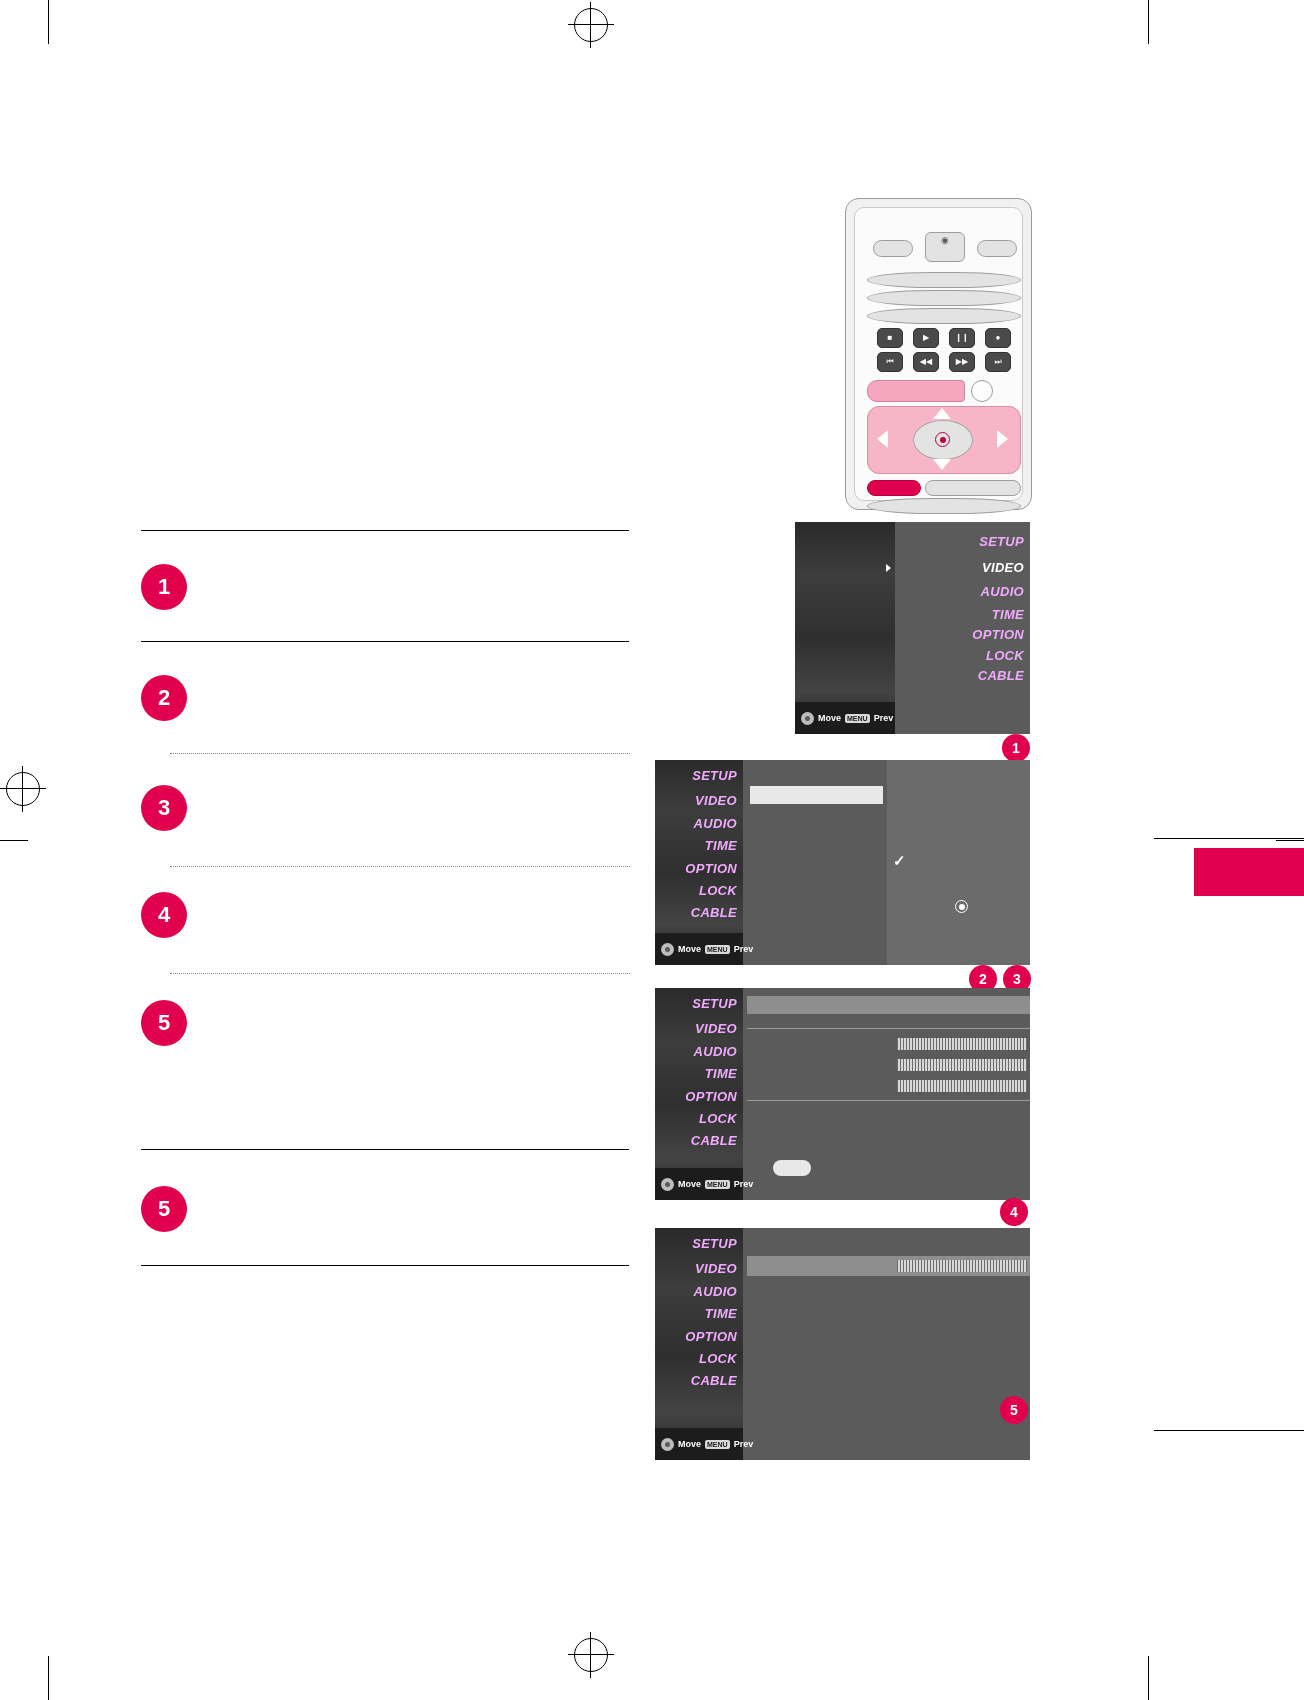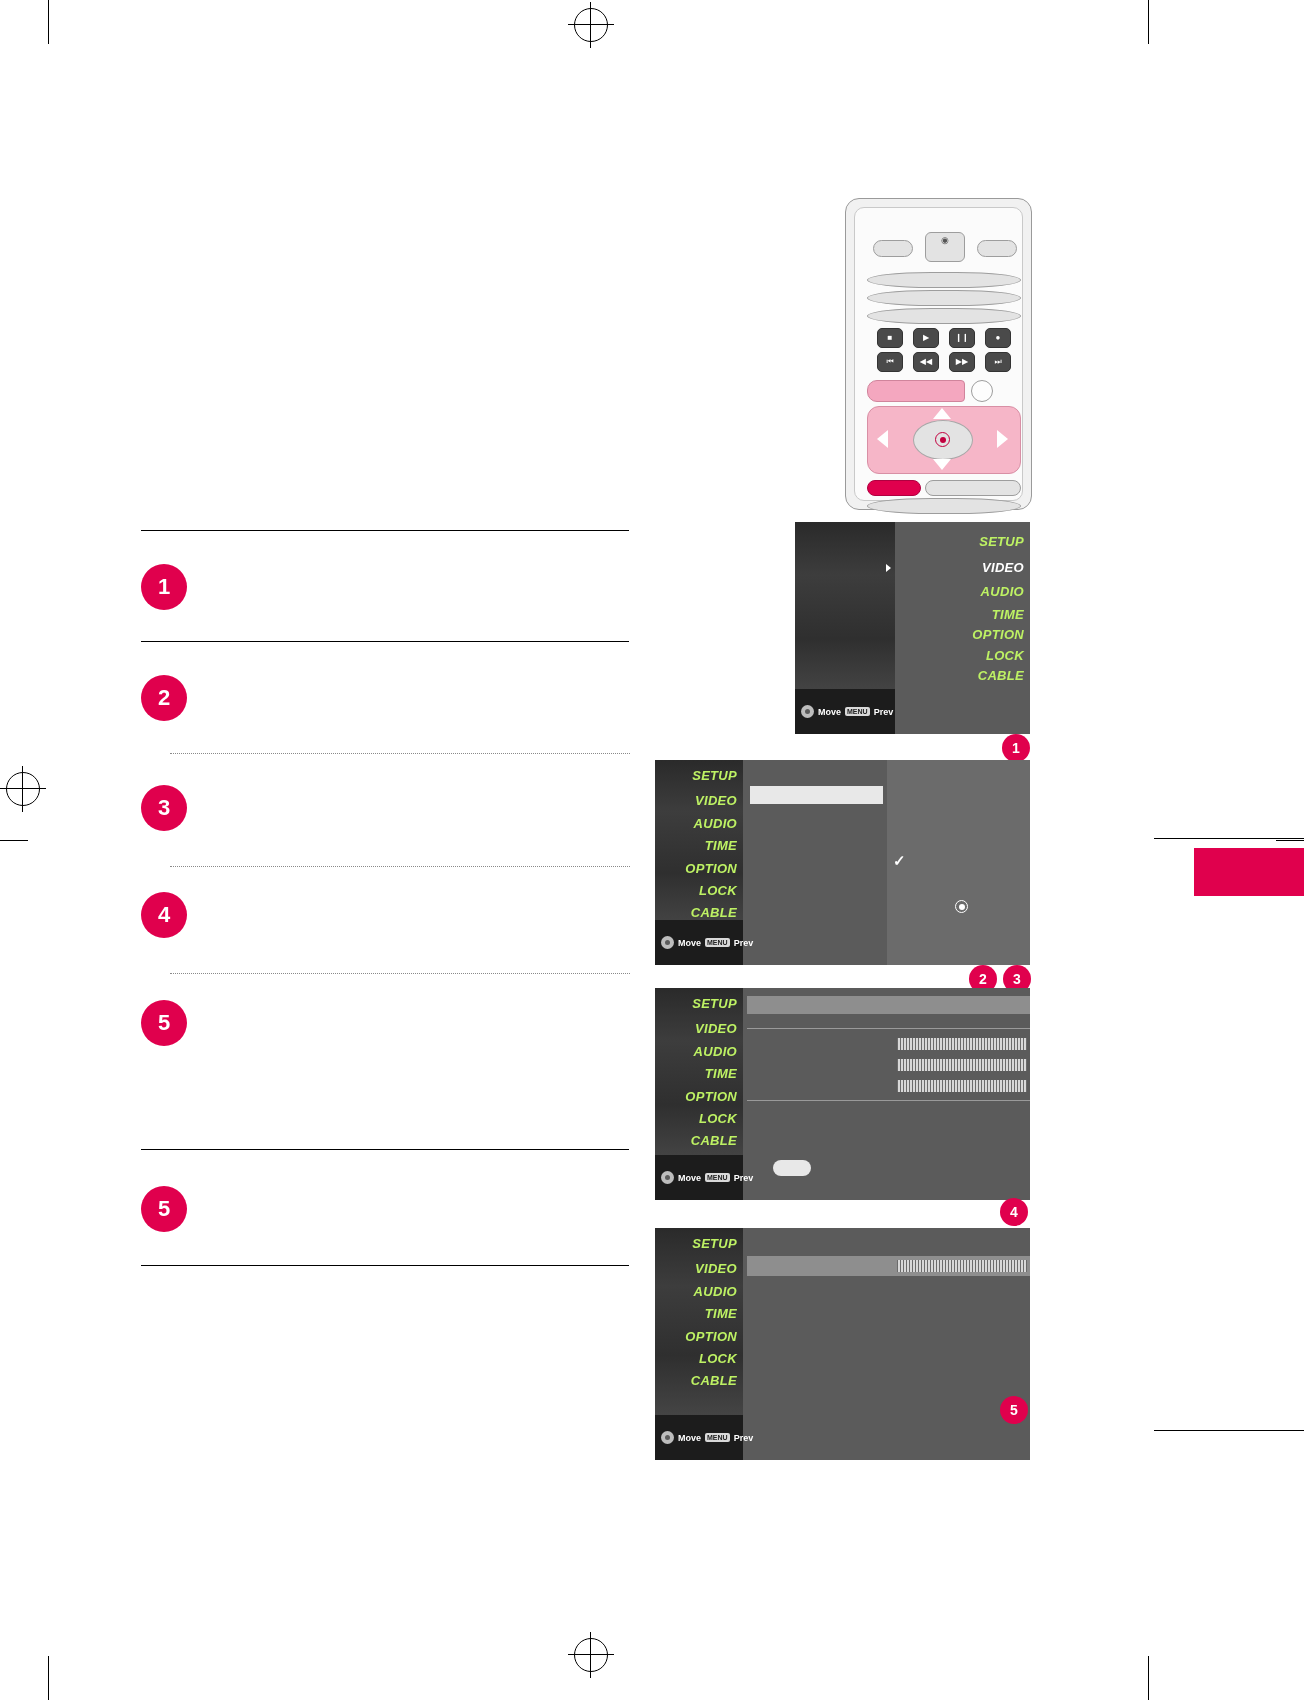--- a/index.html
+++ b/index.html
@@ -48,24 +48,24 @@
   .ar-down  { border-left:9px solid transparent; border-right:9px solid transparent; border-top:11px solid #fff; }
   .ar-left  { border-top:9px solid transparent; border-bottom:9px solid transparent; border-right:11px solid #fff; }
   .ar-right { border-top:9px solid transparent; border-bottom:9px solid transparent; border-left:11px solid #fff; }
   .okdot { position:absolute; width:13px; height:13px; border-radius:50%; border:1.5px solid #c2003f; }
   .okdot:after { content:""; position:absolute; left:3.5px; top:3.5px; width:6px; height:6px; border-radius:50%; background:#c2003f; }
 
   
   .osd { position:absolute; background:#5b5b5b; }
   .osd-left { position:absolute; left:0; top:0; width:100px; bottom:0;
               background:linear-gradient(180deg,#2a2a2a 0%,#3d3d3d 25%,#2f2f2f 55%,#444 80%,#222 100%); }
-  .menu-item { position:absolute; right:6px; color:#bef264; font-style:italic; font-weight:bold;
+  .menu-item { position:absolute; right:6px; color:#f0abfc; font-style:italic; font-weight:bold;
                font-size:13px; text-align:right; letter-spacing:0.3px; white-space:nowrap; }
   .menu-item.sel { color:#ffffff; }
-  .osd-bottom { position:absolute; left:0; width:100px; bottom:0; height:45px; background:#1c1c1c;
+  .osd-bottom { position:absolute; left:0; width:100px; bottom:0; height:32px; background:#1c1c1c;
                 display:flex; align-items:center; gap:4px; padding-left:6px; box-sizing:border-box; }
   .nav-ico { width:13px; height:13px; border-radius:50%; background:#bdbdbd; position:relative; flex:0 0 auto;}
   .nav-ico:after{ content:""; position:absolute; left:4px; top:4px; width:5px; height:5px; border-radius:50%; background:#5b5b5b; }
   .nav-txt { color:#fff; font-size:9px; font-weight:bold; }
   .menu-chip { background:#d9d9d9; color:#222; font-size:7px; font-weight:bold; border-radius:2px; padding:1px 2px; }
   .osd-right { position:absolute; background:#6b6b6b; }
   .osd-row { position:absolute; }
   .slider { position:absolute; height:12px; background:#d0d0d0;
             background-image:repeating-linear-gradient(90deg,#6b6b6b 0 1px,#d8d8d8 1px 3px); }
   .check { position:absolute; color:#fff; font-size:15px; font-weight:bold; }

